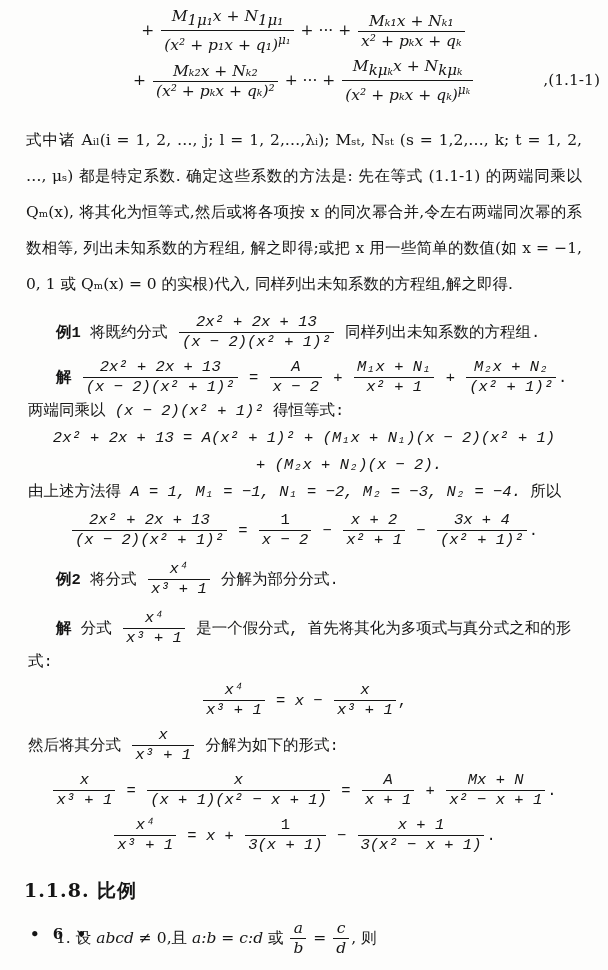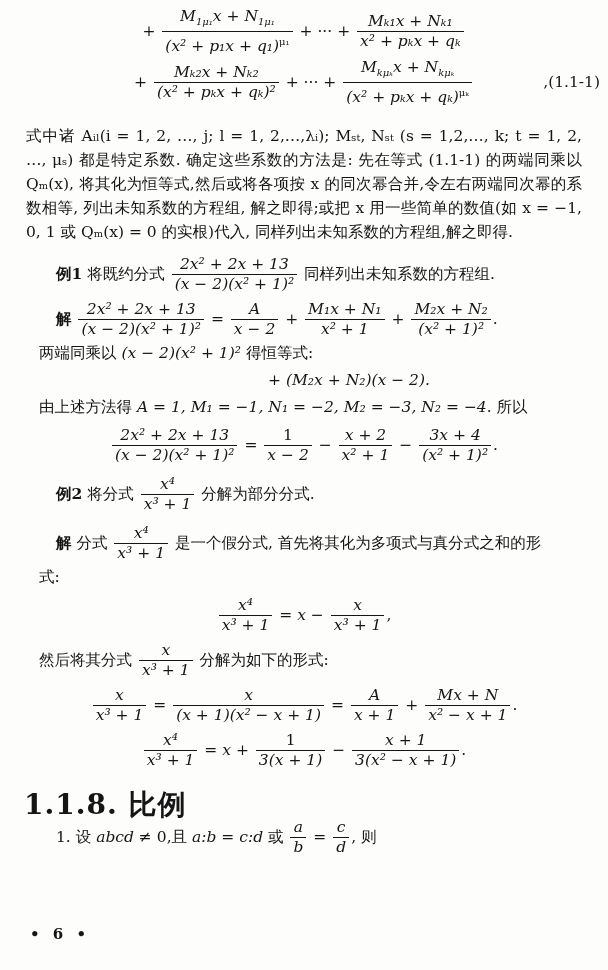--- a/index.html
+++ b/index.html
@@ -5,38 +5,38 @@
   html,body{margin:0;padding:0;background:#d8d8d8;}
   .page{
     width:608px;height:970px;background:#fdfdfc;color:#151515;
     font-family:"DejaVu Serif","Liberation Serif",serif;
     position:relative;overflow:hidden;box-sizing:border-box;
     padding-top:8px;font-size:15.5px;
   }
   .eqrow{text-align:center;line-height:1;margin-bottom:4px;position:relative;}
   .eqrow + .eqrow{margin-top:4px;}
   .eqlabel{position:absolute;right:8px;top:50%;transform:translateY(-50%);font-style:normal;}
-  .para{margin:18px 26px 0;text-align:justify;line-height:24px;}
-  .mline{margin-top:8px;line-height:23px;}
+  .para{margin:18px 26px 0;text-align:justify;line-height:36px;}
+  .mline{margin-top:8px;line-height:23px;font-family:Liberation Mono, monospace;}
   .indent{margin-left:56px;margin-right:18px;}
-  .flush{margin-left:39px;margin-right:18px;}
+  .flush{margin-left:28px;margin-right:18px;}
   .center{text-align:center;}
   .shift-right{text-indent:90px;}
   .tight{margin-top:4px;}
   .roomy{margin-top:12px;}
   .fr{display:inline-block;text-align:center;vertical-align:middle;margin:0 2px;}
   .fr .n{display:block;padding:0 3px 1px;line-height:17px;}
   .fr .d{display:block;border-top:1.4px solid #151515;padding:1px 3px 0;line-height:17px;}
   .i{font-style:italic;}
   .b{font-weight:bold;}
   .t{font-style:normal;}
-  .sup{font-size:10px;vertical-align:6px;letter-spacing:0;}
-  .sub{font-size:10px;font-style:italic;vertical-align:-4px;}
+  .sup{font-size:12px;font-style:italic;vertical-align:6px;letter-spacing:0;}
+  .sub{font-size:15px;font-style:italic;vertical-align:-4px;}
   .section-heading{
-    margin:22px 0 0 24px;font-size:28px;font-weight:600;letter-spacing:1px;line-height:28px;
+    margin:22px 0 16px 24px;font-size:19px;font-weight:600;letter-spacing:1px;line-height:28px;
   }
   .prop-line{margin-left:56px;line-height:23px;}
   .page-number{
     position:absolute;left:30px;top:925px;font-weight:bold;font-size:15px;letter-spacing:4px;
   }
 </style>
 </head>
 <body>
 
 <div class="page">
@@ -50,20 +50,21 @@
   </div>
 
   <p class="para">式中诸 Aᵢₗ(i = 1, 2, …, j; l = 1, 2,…,λᵢ); Mₛₜ, Nₛₜ (s = 1,2,…, k; t = 1, 2, …, μₛ) 都是特定系数. 确定这些系数的方法是: 先在等式 (1.1-1) 的两端同乘以 Qₘ(x), 将其化为恒等式,然后或将各项按 x 的同次幂合并,令左右两端同次幂的系数相等, 列出未知系数的方程组, 解之即得;或把 x 用一些简单的数值(如 x = −1, 0, 1 或 Qₘ(x) = 0 的实根)代入, 同样列出未知系数的方程组,解之即得.</p>
 
   <div class="mline indent roomy"><span class="b">例1</span><span class="t">  将既约分式 </span><span class="fr"><span class="n"><span class="i">2x² + 2x + 13</span></span><span class="d"><span class="i">(x − 2)(x² + 1)²</span></span></span><span class="t"> 同样列出未知系数的方程组.</span></div>
 
   <div class="mline indent"><span class="b">解</span><span class="t">  </span><span class="fr"><span class="n"><span class="i">2x² + 2x + 13</span></span><span class="d"><span class="i">(x − 2)(x² + 1)²</span></span></span><span class="t"> = </span><span class="fr"><span class="n"><span class="i">A</span></span><span class="d"><span class="i">x − 2</span></span></span><span class="t"> + </span><span class="fr"><span class="n"><span class="i">M₁x + N₁</span></span><span class="d"><span class="i">x² + 1</span></span></span><span class="t"> + </span><span class="fr"><span class="n"><span class="i">M₂x + N₂</span></span><span class="d"><span class="i">(x² + 1)²</span></span></span><span class="t">.</span></div>
 
   <div class="mline flush tight"><span class="t">两端同乘以 </span><span class="i">(x − 2)(x² + 1)²</span><span class="t"> 得恒等式:</span></div>
 
+  <div class="mline center tight"><span class="i">2x² + 2x + 13 = A(x² + 1)² + (M₁x + N₁)(x − 2)(x² + 1)</span></div>
 
   <div class="mline center shift-right tight"><span class="i">+ (M₂x + N₂)(x − 2).</span></div>
 
   <div class="mline flush tight"><span class="t">由上述方法得 </span><span class="i">A = 1, M₁ = −1, N₁ = −2, M₂ = −3, N₂ = −4.</span><span class="t"> 所以</span></div>
 
   <div class="mline center"><span class="fr"><span class="n"><span class="i">2x² + 2x + 13</span></span><span class="d"><span class="i">(x − 2)(x² + 1)²</span></span></span><span class="t"> = </span><span class="fr"><span class="n"><span class="t">1</span></span><span class="d"><span class="i">x − 2</span></span></span><span class="t"> − </span><span class="fr"><span class="n"><span class="i">x + 2</span></span><span class="d"><span class="i">x² + 1</span></span></span><span class="t"> − </span><span class="fr"><span class="n"><span class="i">3x + 4</span></span><span class="d"><span class="i">(x² + 1)²</span></span></span><span class="t">.</span></div>
 
   <div class="mline indent roomy"><span class="b">例2</span><span class="t">  将分式 </span><span class="fr"><span class="n"><span class="i">x⁴</span></span><span class="d"><span class="i">x³ + 1</span></span></span><span class="t"> 分解为部分分式.</span></div>
 
   <div class="mline indent roomy"><span class="b">解</span><span class="t">  分式 </span><span class="fr"><span class="n"><span class="i">x⁴</span></span><span class="d"><span class="i">x³ + 1</span></span></span><span class="t"> 是一个假分式, 首先将其化为多项式与真分式之和的形</span></div>

